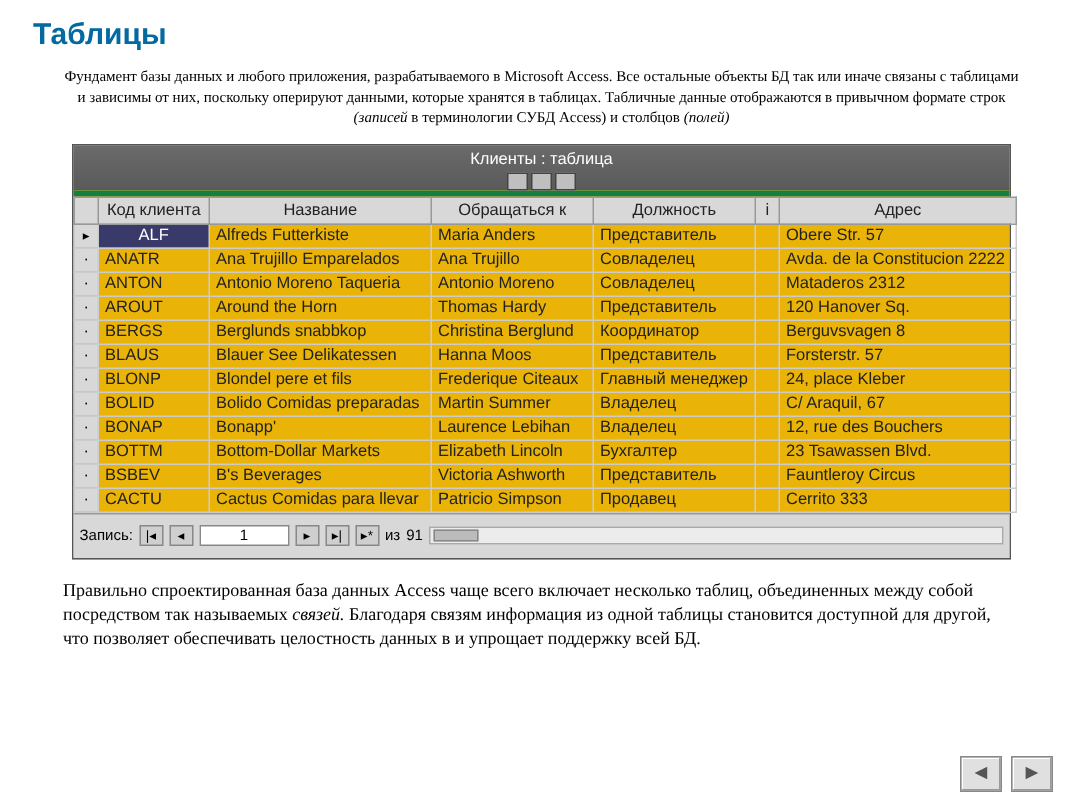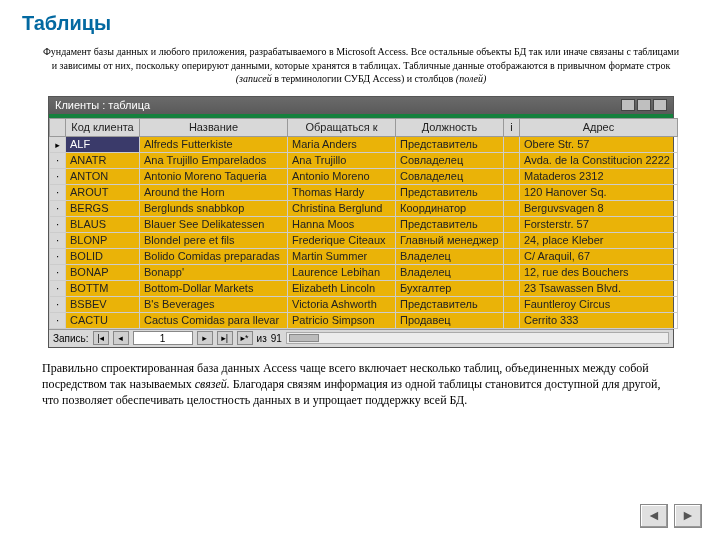--- a/index.html
+++ b/index.html
@@ -35,26 +35,27 @@
     margin: 6px 26px 6px 26px;
     border: 1px solid #555;
     background: #cfcfcf;
     box-shadow: 1px 1px 0 #888 inset;
   }
   .titlebar {
     background: linear-gradient(#6a6a6a,#5a5a5a);
     color: #fff;
     font-family: Tahoma, Arial, sans-serif;
     font-size: 11px;
-    height: 17px;
+    height: 30px;
     line-height: 18px;
     padding: 0 6px;
     display: flex;
     align-items: center;
     justify-content: space-between;
+    flex-direction: column;
   }
   .titlebar .tbtns { display:flex; gap:2px; }
   .titlebar .tbtn {
     width:14px; height:12px; background:#bfbfbf; border:1px solid #444;
   }
 
   .grid-wrap {
     background:#eab308;
     border-top:4px solid #15803d;
   }
@@ -82,26 +83,26 @@
     height:16px;
     white-space:nowrap;
     overflow:hidden;
   }
   .rowsel {
     width:14px; text-align:center; background:#d8d8d8;
     border:1px solid #999;
   }
   .rowsel.arrow::before { content:"▸"; font-size:9px; color:#000; }
   .rowsel.dot::before { content:"·"; color:#000; }
-  .cell-sel { background:#3a3a6a; color:#fff; }
+  .cell-sel { background:#3a3a6a; color:#fff;text-align:center; }
 
   .navbar {
     background:#d8d8d8;
     border-top:1px solid #999;
-    height:18px;
+    height:30px;
     display:flex;
     align-items:center;
     font-family: Tahoma, Arial, sans-serif;
     font-size:10px;
     padding:0 4px;
     gap:4px;
     justify-content:flex-end;
   }
   .navbtn {
     width:16px; height:14px; border:1px solid #888; background:#cfcfcf;

